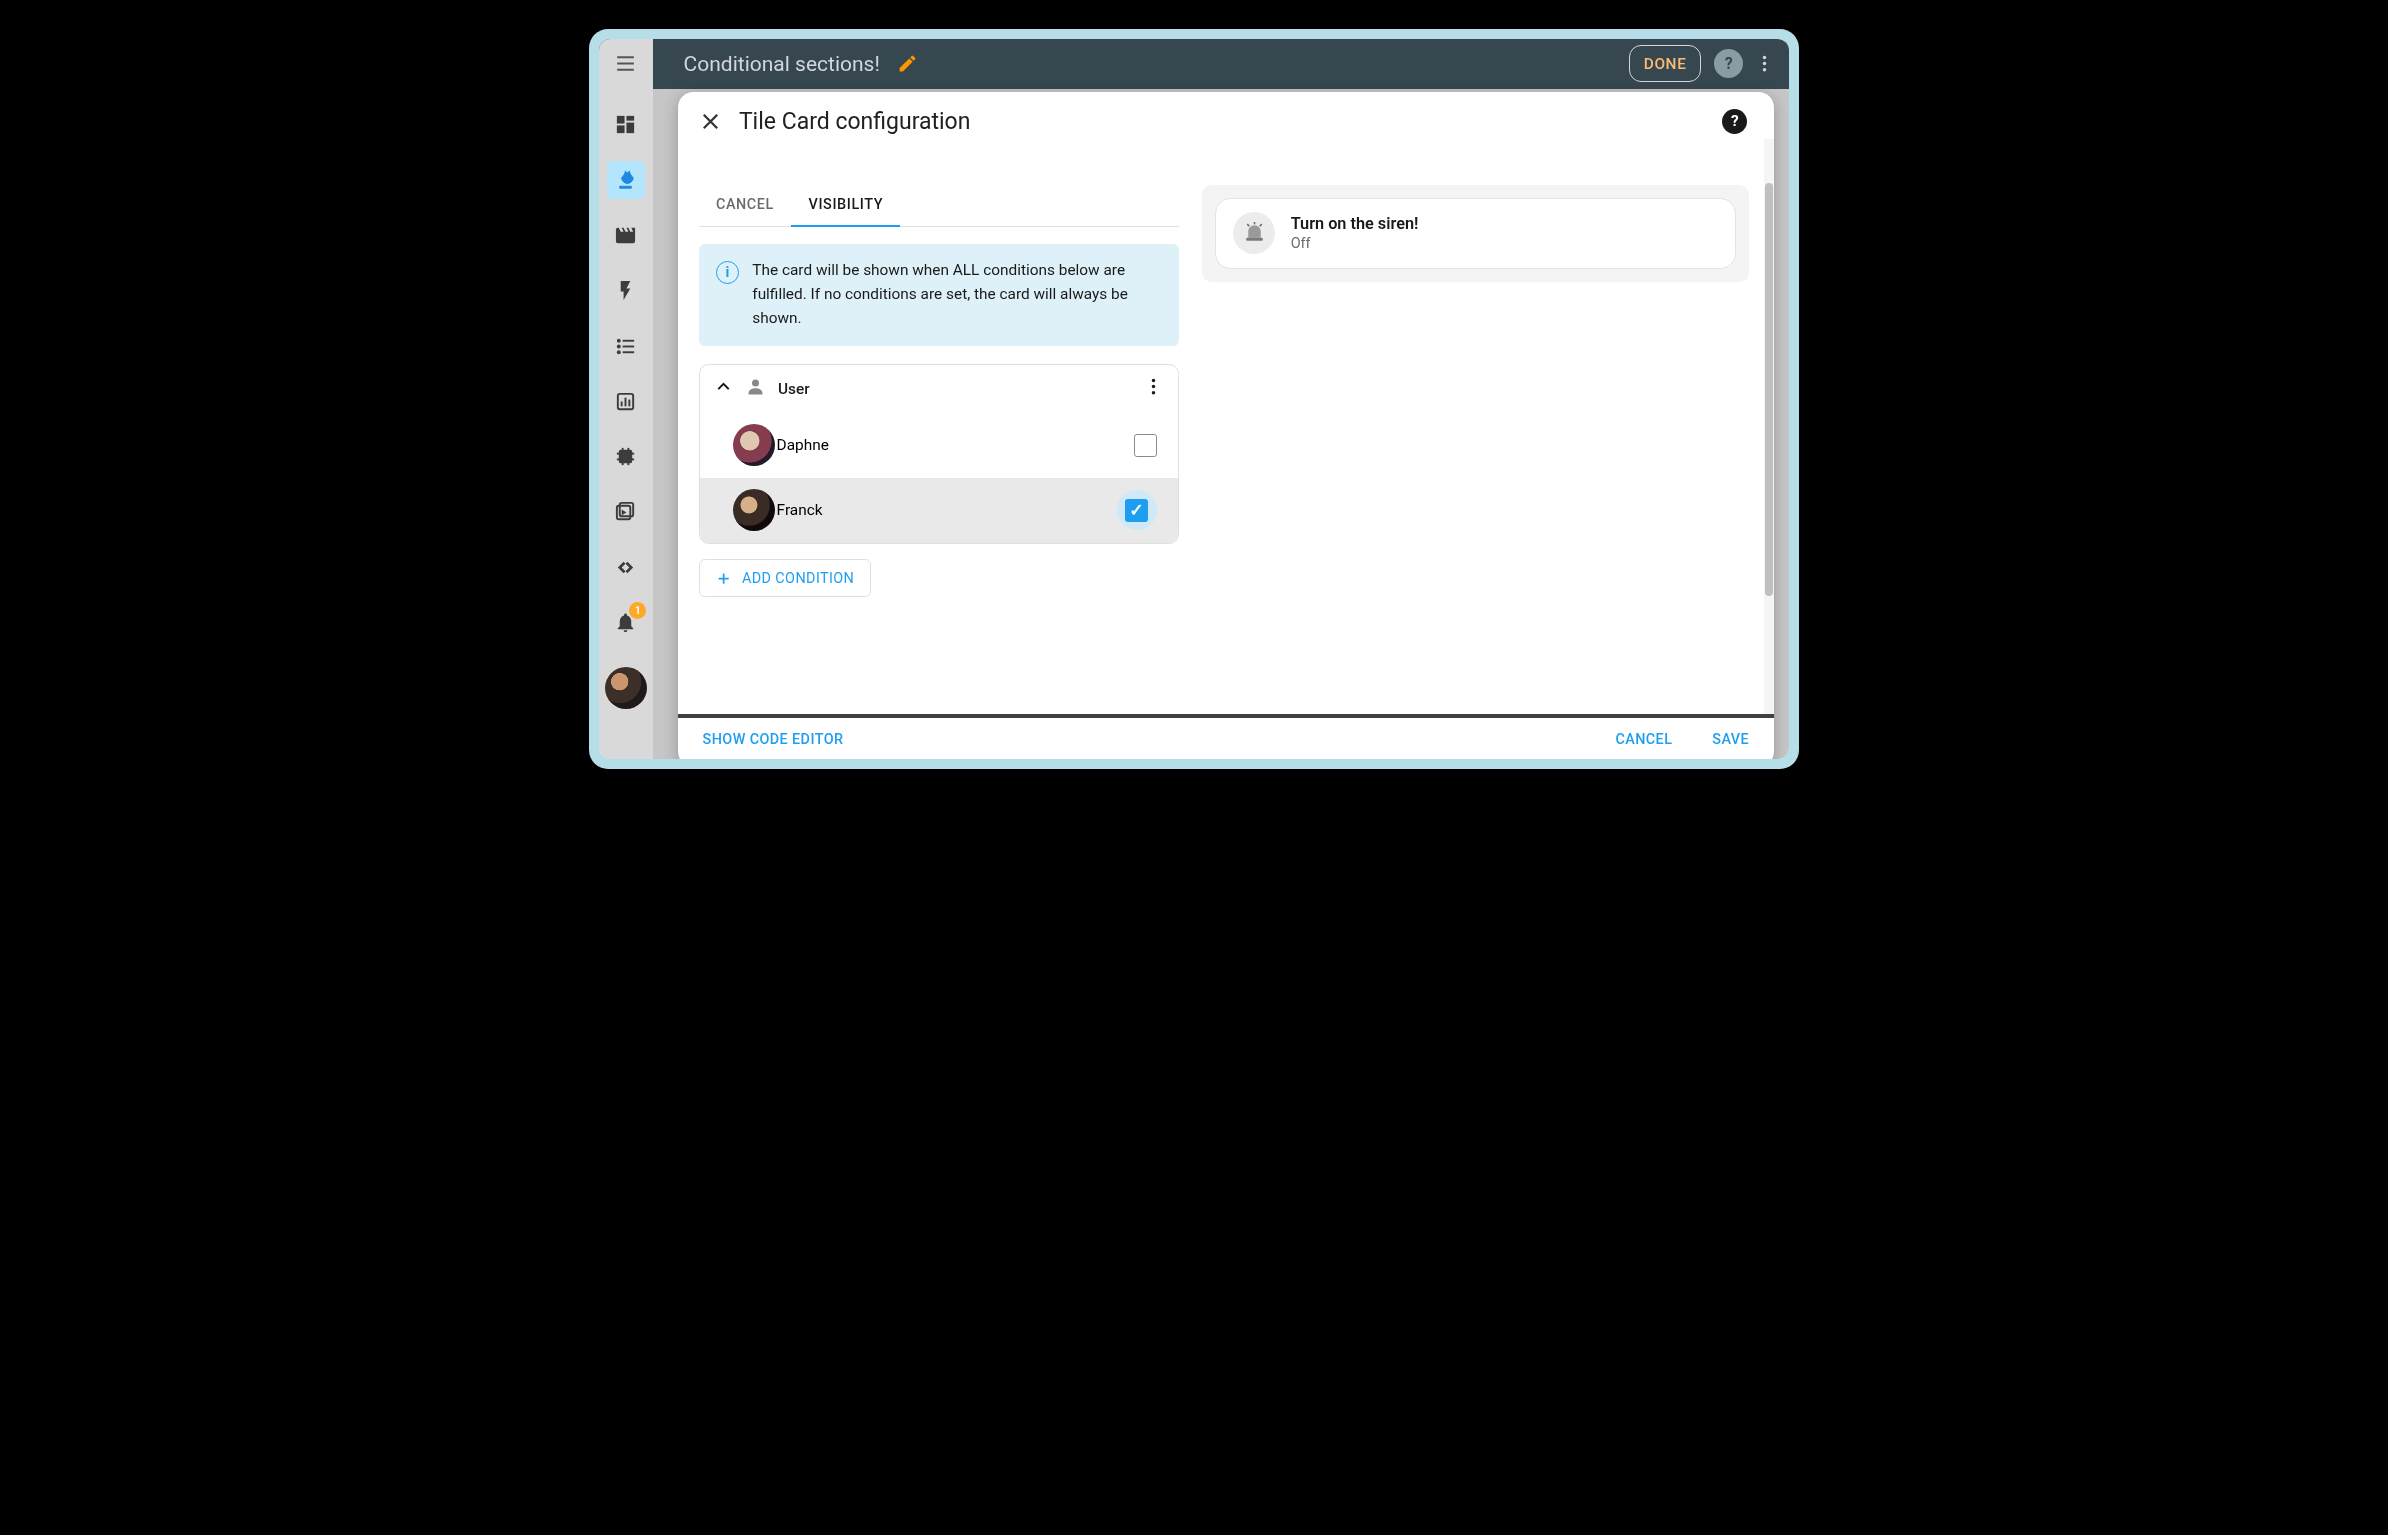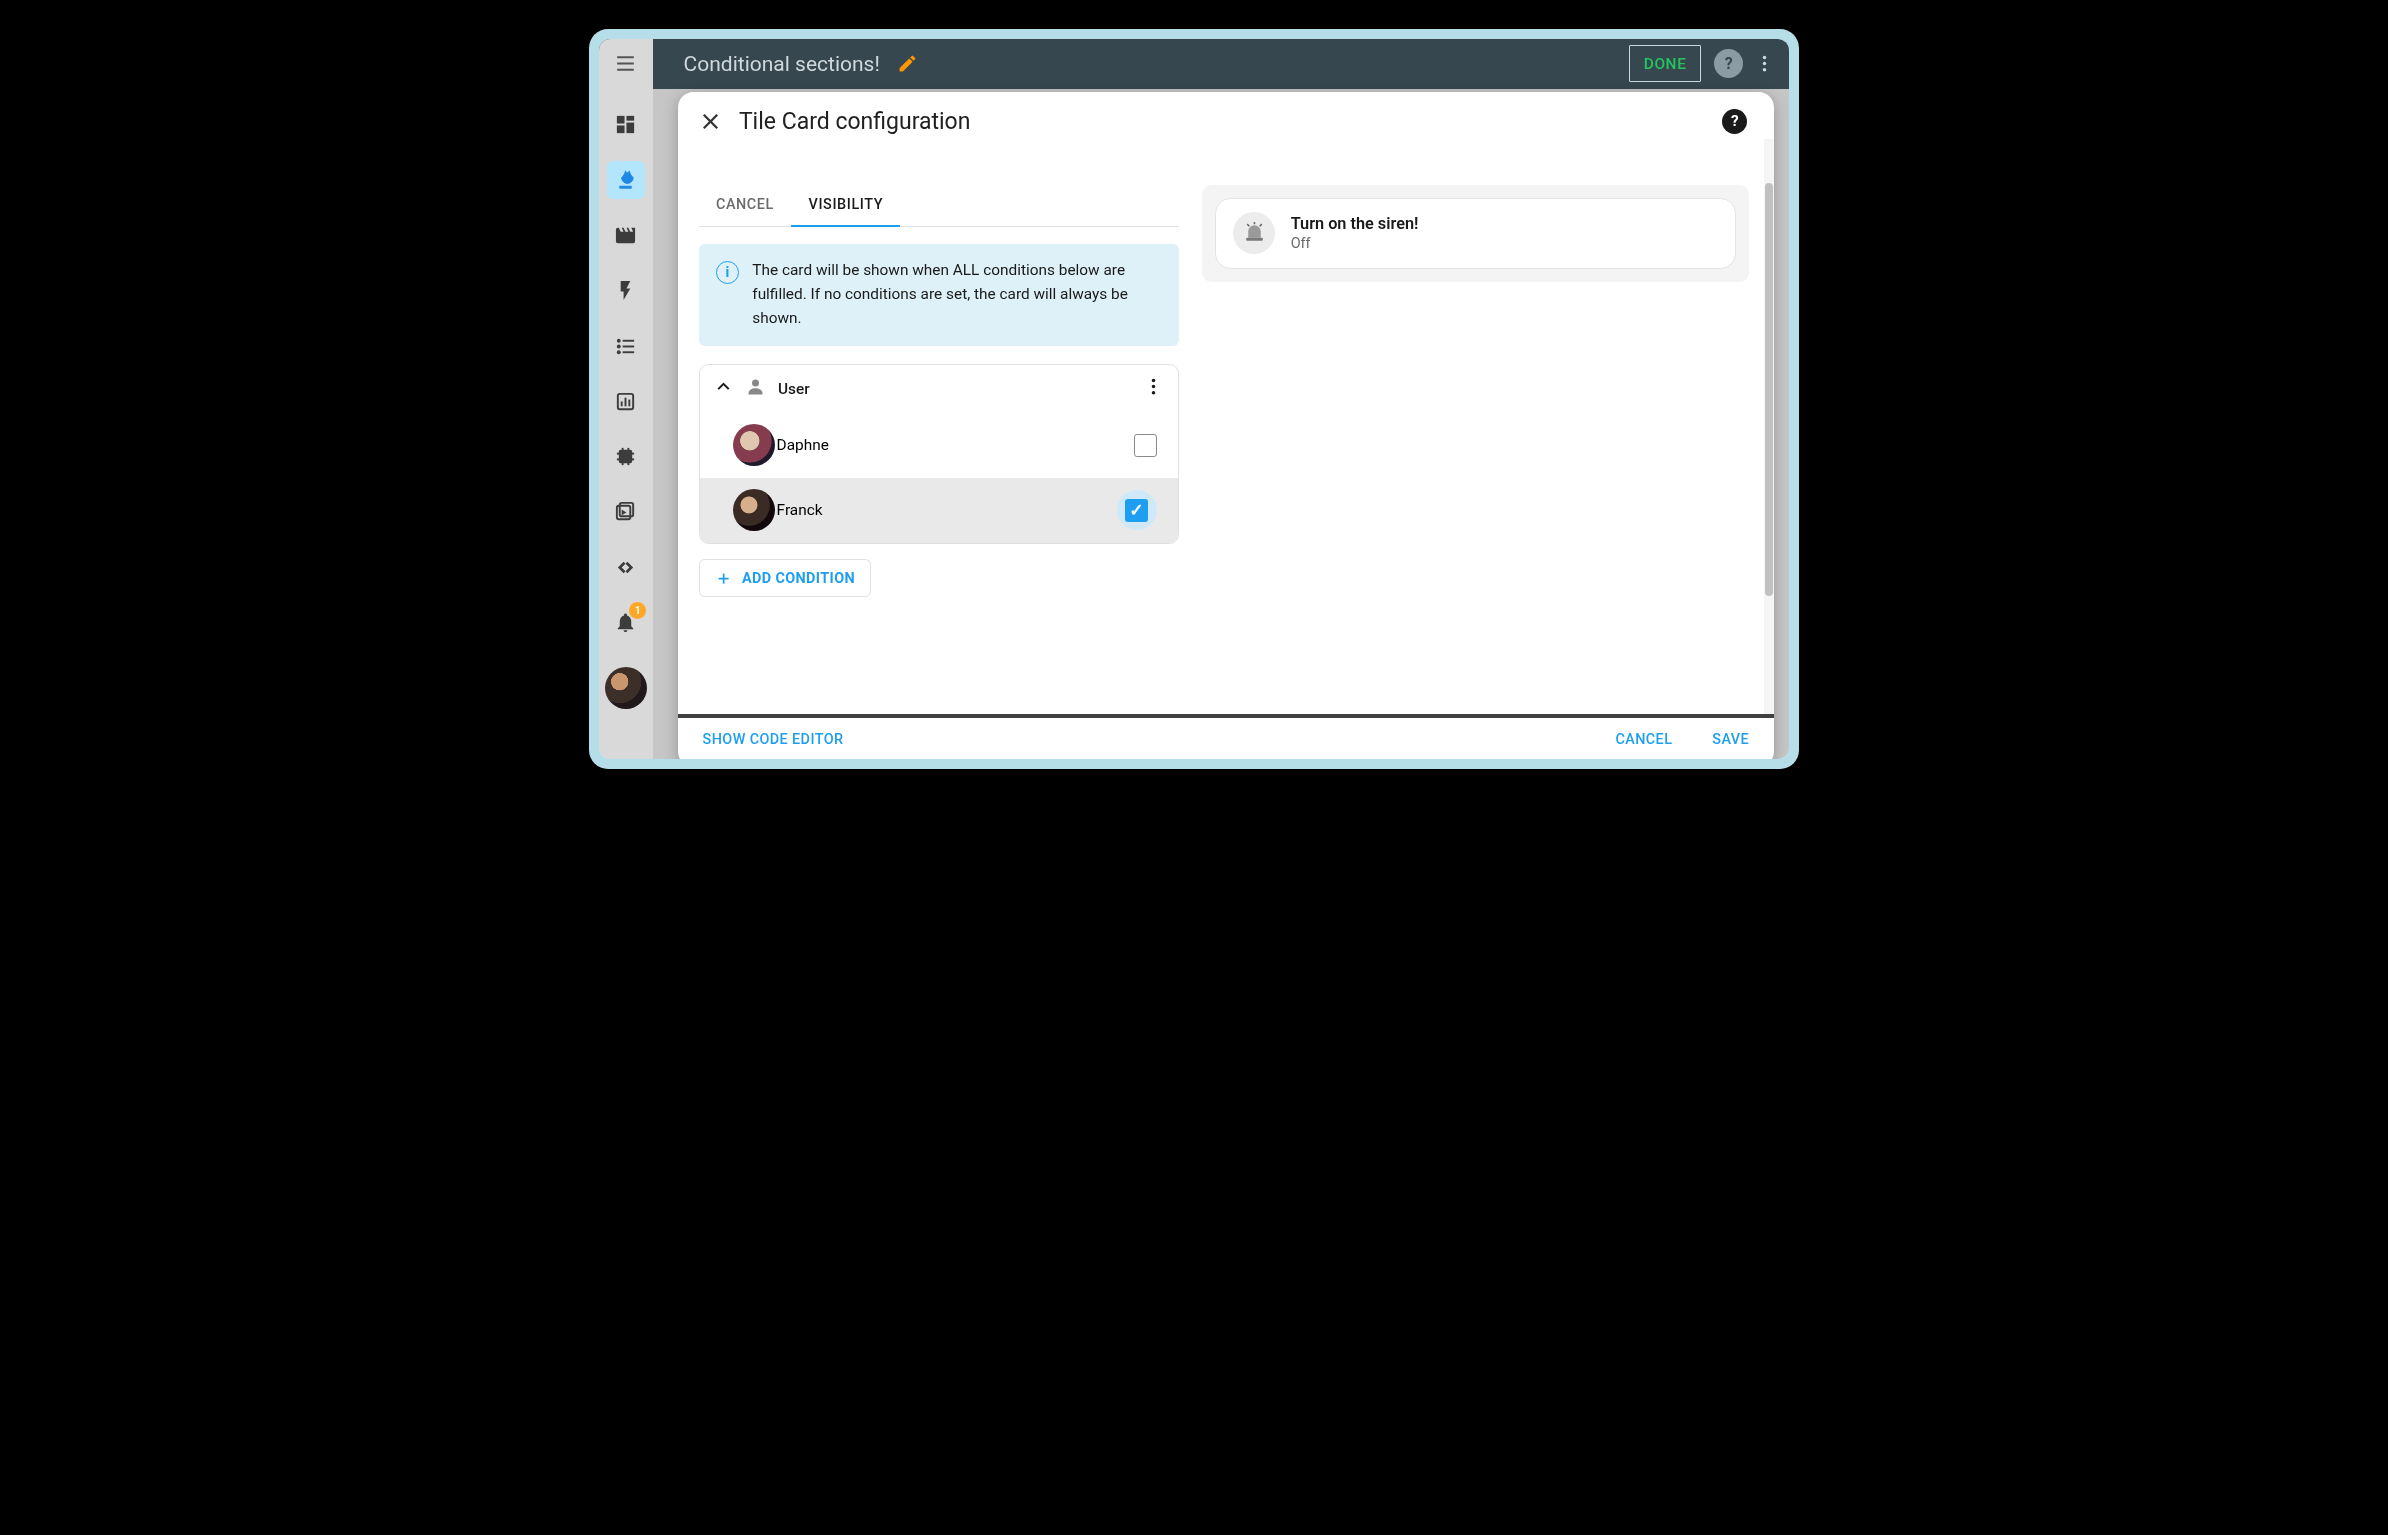--- a/index.html
+++ b/index.html
@@ -7,21 +7,21 @@
 body{background:#000;display:flex;align-items:flex-start;justify-content:center;padding:29px 58px 86px}
 .device-frame{width:100%;max-width:1210px;height:740px;border-radius:19px;background:#b6dee8;padding:9.6px;box-shadow:0 19px 38px rgba(0,0,0,.5);position:relative}
 .device-inner{width:100%;height:100%;background:#e6e6e6;border-radius:11.5px;overflow:hidden;position:relative;display:flex;flex-direction:column}
 .top-bar{height:50px;background:#37474f;display:flex;align-items:center;padding:0 11.5px 0 0;color:#cfd8dc;position:relative;z-index:1}
 .hamburger-zone{width:54px;height:100%;display:flex;align-items:center;justify-content:center;background:#d9d9d9;color:#555}
 .hamburger-zone svg{width:25px;height:25px}
 .page-title{margin-left:31px;font-size:21px;color:#cfd8dc;font-weight:400}
 .edit-icon-btn{margin-left:17.3px;color:#ff9800;display:inline-flex}
 .edit-icon-btn svg{width:21px;height:21px}
 .top-spacer{flex:1}
-.done-btn{border:1px solid #cfd8dc;border-radius:1px;color:#22c55e;font-size:15.4px;letter-spacing:0.6px;height:37px;padding:0 13.4px;background:transparent;font-weight:500}
+.done-btn{border:1px solid #cfd8dc;border-radius:12px;color:#fdba74;font-size:15.4px;letter-spacing:0.6px;height:37px;padding:0 13.4px;background:transparent;font-weight:500}
 .top-help{width:29px;height:29px;border-radius:50%;background:#8a9ba4;color:#37474f;display:flex;align-items:center;justify-content:center;margin-left:13.4px;font-weight:700}
 .top-kebab{width:27px;height:27px;display:flex;align-items:center;justify-content:center;color:#cfd8dc;margin-left:7.7px}
 .top-kebab svg{width:21px;height:21px}
 
 .body-area{flex:1;display:flex;position:relative}
 .side-rail{width:54px;background:#d9d9d9;display:flex;flex-direction:column;align-items:center;padding-top:17.3px;gap:17.3px}
 .rail-item{width:38px;height:38px;border-radius:5.8px;display:flex;align-items:center;justify-content:center;color:#3c3c3c;position:relative}
 .rail-item svg{width:23px;height:23px}
 .rail-item.active{background:#b3e5fc;color:#1e88e5}
 .rail-item.active svg{stroke:#1e88e5;fill:#1e88e5}
@@ -62,21 +62,21 @@
 .user-row.selected{background:#e9e9e9}
 .user-avatar{width:42px;height:42px;border-radius:50%;flex:0 0 42px}
 .user-avatar.a{background:radial-gradient(circle at 40% 40%,#e0c8b0 0 26%,#863c4f 28% 60%,#211a2b 62% 100%)}
 .user-avatar.b{background:radial-gradient(circle at 38% 38%,#d6b08a 0 22%,#3a2b24 24% 55%,#12090d 58% 100%)}
 .user-row-spacer{flex:1}
 .checkbox{width:23px;height:23px;border:1.9px solid #8a8a8a;border-radius:2.9px}
 .checkbox.checked{border:none;background:#1e9ef0;display:flex;align-items:center;justify-content:center;color:#fff}
 .checkbox.checked::after{content:"✓";font-size:17.3px;font-weight:bold}
 .checkbox-halo{width:40px;height:40px;border-radius:50%;background:#cfe9f8;display:flex;align-items:center;justify-content:center}
 
-.add-condition{margin-top:15.4px;align-self:flex-start;border:1px solid #e0e0e0;border-radius:5.8px;background:#fff;color:#1e9ef0;font-size:14.4px;letter-spacing:0.4px;font-weight:700;padding:9.6px 15.4px;display:inline-flex;align-items:flex-start;gap:9.6px}
+.add-condition{margin-top:15.4px;align-self:flex-start;border:1px solid #e0e0e0;border-radius:5.8px;background:#fff;color:#1e9ef0;font-size:14.4px;letter-spacing:0.4px;font-weight:400;padding:9.6px 15.4px;display:inline-flex;align-items:flex-start;gap:9.6px}
 .add-condition svg{width:17.3px;height:17.3px;stroke:#1e9ef0}
 
 .right-col{flex:1}
 .preview-panel{background:#f4f4f4;border-radius:9.6px;padding:13.4px}
 .tile-card{background:#fff;border:1px solid #e3e3e3;border-radius:15.4px;padding:13.4px 17.3px;display:flex;align-items:center;gap:15.4px}
 .tile-icon{width:42px;height:42px;border-radius:50%;background:#ececec;display:flex;align-items:center;justify-content:center;color:#6a6a6a}
 .tile-icon svg{width:25px;height:25px}
 .tile-text{display:flex;flex-direction:column}
 .tile-title{font-size:16.3px;font-weight:600;color:#1a1a1a}
 .tile-sub{font-size:14.4px;color:#6b6b6b;margin-top:1.9px}

